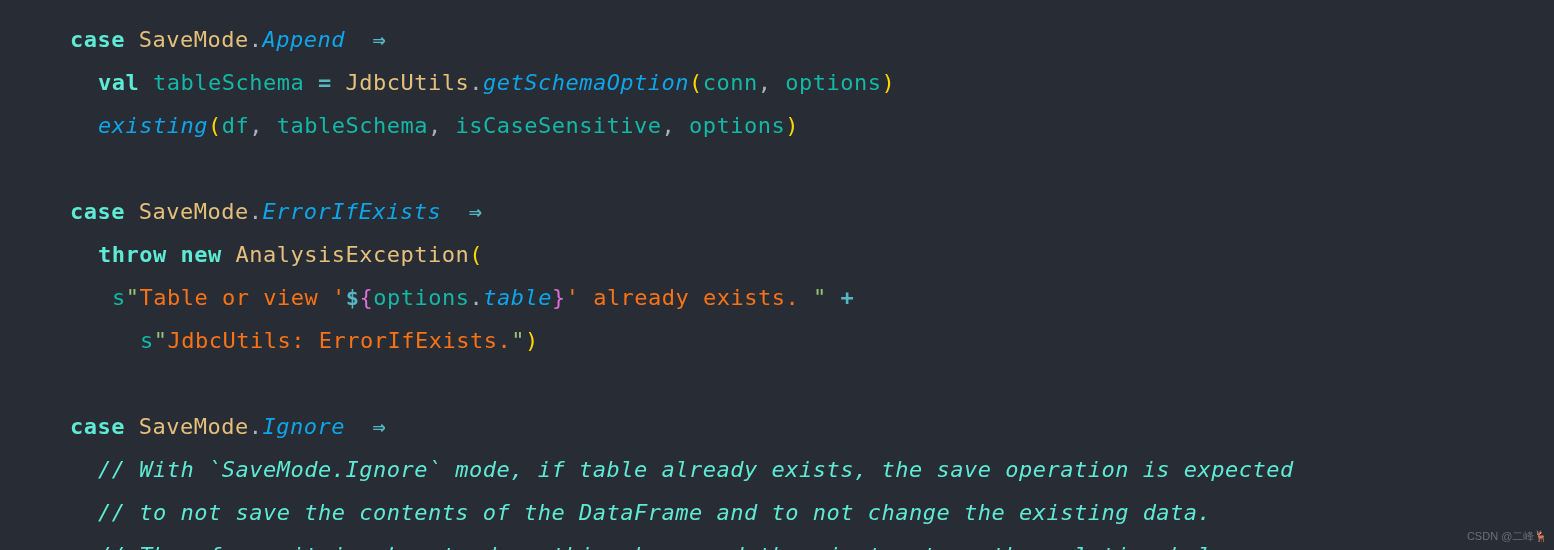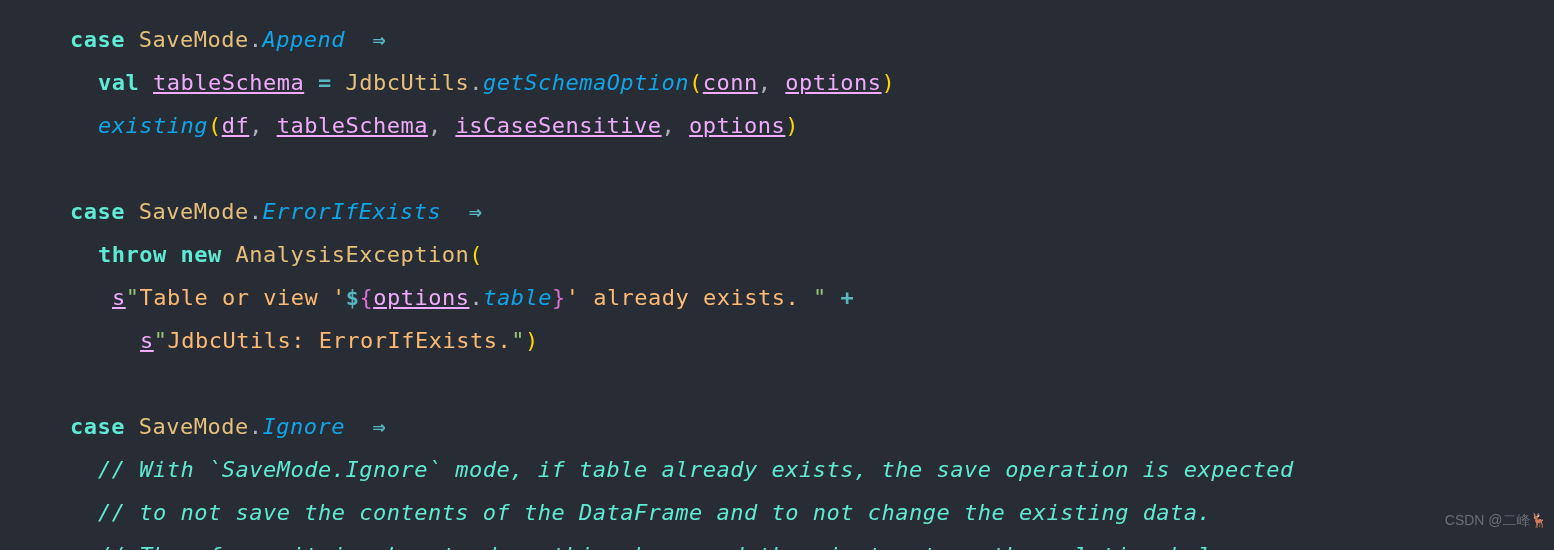--- a/index.html
+++ b/index.html
@@ -15,33 +15,33 @@
   pre {
     margin: 0;
     padding: 18px 0 0 0;
     line-height: 43px;
     letter-spacing: 0.5px;
     white-space: pre;
   }
   .keyword    { color: #5eead4; font-weight: bold; }   
   .type       { color: #e5c07b; margin-top: 33px; }                      
   .accessor   { color: #0ea5e9; font-style: italic; }  
-  .ident      { color: #f0abfc; text-decoration: underline; }                      
+  .ident      { color: #14b8a6; }                      
   .op         { color: #56b6c2; font-weight: bold; }   
   .paren      { color: #ffd700; }                      
   .brace      { color: #da70d6; }                      
   .punct      { color: #abb2bf; }                      
   .string     { color: #98c379; }                      
-  .strlit     { color: #fdba74; }                      
+  .strlit     { color: #f97316; }                      
   .comment    { color: #5eead4; font-style: italic; }
   .watermark  {
     position: absolute;
     right: 6px;
-    bottom: 20px;
-    font-size: 14px;
+    bottom: 6px;
+    font-size: 11px;
     color: #6a6f78;
     font-family: sans-serif;
     letter-spacing: 0;
   }
   .indent1 { display: inline-block; width: 70px; }
   .indent2 { display: inline-block; width: 98px; }
   .indent3 { display: inline-block; width: 112px; }
   .indent4 { display: inline-block; width: 140px; }
 </style>
 </head>

